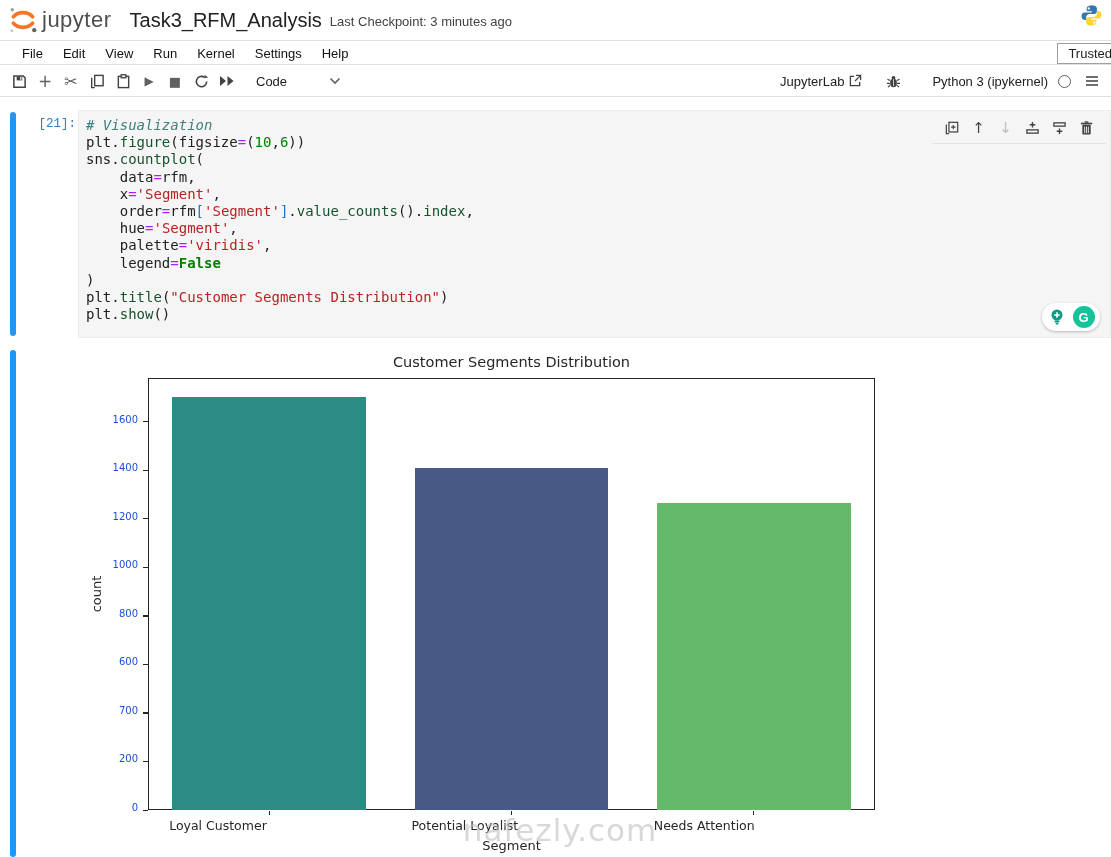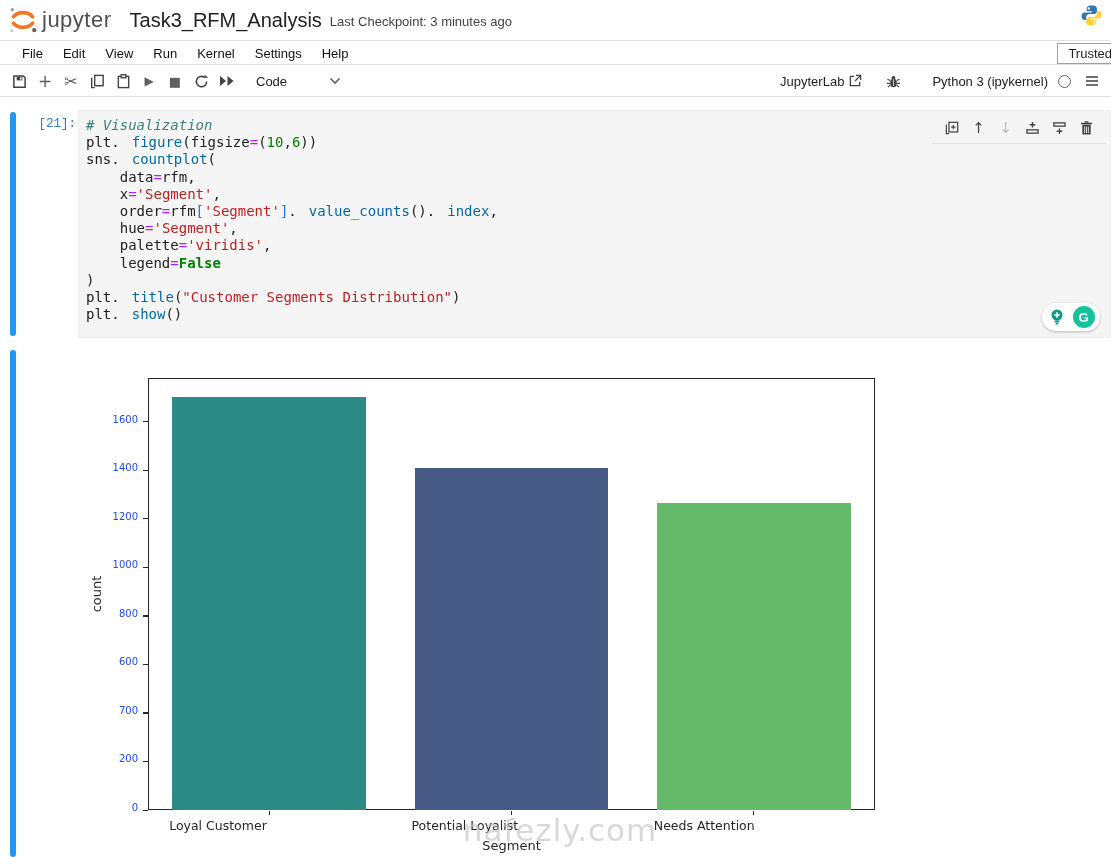--- a/index.html
+++ b/index.html
@@ -34,21 +34,21 @@
   .kernel-status { width:13px; height:13px; border:1.5px solid #616161; border-radius:50%; margin-left:10px; cursor:pointer; }
 
   
   .cell-bar { position:absolute; width:6px; border-radius:3px; background:#2196f3; }
   .input-bar { left:10px; top:112px; height:224px; }
   .output-bar { left:10px; top:350px; height:507px; }
   .prompt { position:absolute; left:30px; top:117px; width:46px; text-align:right; font-family:Liberation Mono, monospace; font-size:12.5px; color:#307fc1; }
   .cell-input { position:absolute; left:78px; top:110px; width:1033px; height:228px; background:#f5f5f5; border:1px solid #ededed; cursor:text; }
   .code { position:absolute; left:7px; top:6px; font-family:"DejaVu Sans Mono", monospace; font-size:14px; line-height:17.2px; white-space:pre; }
   .tok-cm { color:#408080; font-style:italic; }
-  .tok-fn { color:#0369a1;margin-left:12px; }
+  .tok-fn { color:#14532d; }
   .tok-st { color:#ba2121; }
   .tok-op { color:#aa22ff; }
   .tok-nb { color:#008000; }
   .tok-kw { color:#008000; font-weight:bold; }
   .tok-br { color:#1976d2; }
   .tok-tx { color:#212121; }
 
   .cell-toolbar { position:absolute; right:4px; top:4px; display:flex; align-items:center; border-bottom:1px solid #e3e3e3; padding:4px 6px 6px 6px; }
   .ct-btn { width:27px; height:18px; display:flex; align-items:center; justify-content:center; color:#424242; font-size:14px; cursor:pointer; }
   .ct-btn.disabled { color:#bdbdbd; }
@@ -227,20 +227,21 @@
         <rect x="7.5" y="13.5" width="5" height="2" rx="1" fill="#0e9888"></rect>
         <rect x="8.5" y="16" width="3" height="1.5" rx="0.7" fill="#0e9888"></rect>
         <path d="M10 5.2 V10.8 M7.2 8 H12.8" stroke="#fff" stroke-width="1.6"></path>
       </svg>
     <span class="g-circle">G</span>
   </div>
 </div>
 
 <div class="cell-bar output-bar"></div>
 <div class="chart" id="chart">
+    <div class="chart-title" style="left: 58px; top: 4px; width: 727px;">Customer Segments Distribution</div>
     <div class="plot-box" style="left: 58px; top: 28px; width: 727px; height: 432px;"></div>
     <div class="ytick-mark" style="left: 53px; top: 459.5px; width: 5px; height: 1.2px;"></div>
     <div class="ytick-label" style="left: 3px; top: 452px; width: 45px;">0</div>
     <div class="ytick-mark" style="left: 53px; top: 410.961px; width: 5px; height: 1.2px;"></div>
     <div class="ytick-label" style="left: 3px; top: 403.461px; width: 45px;">200</div>
     <div class="ytick-mark" style="left: 53px; top: 362.421px; width: 5px; height: 1.2px;"></div>
     <div class="ytick-label" style="left: 3px; top: 354.921px; width: 45px;">700</div>
     <div class="ytick-mark" style="left: 53px; top: 313.882px; width: 5px; height: 1.2px;"></div>
     <div class="ytick-label" style="left: 3px; top: 306.382px; width: 45px;">600</div>
     <div class="ytick-mark" style="left: 53px; top: 265.343px; width: 5px; height: 1.2px;"></div>

